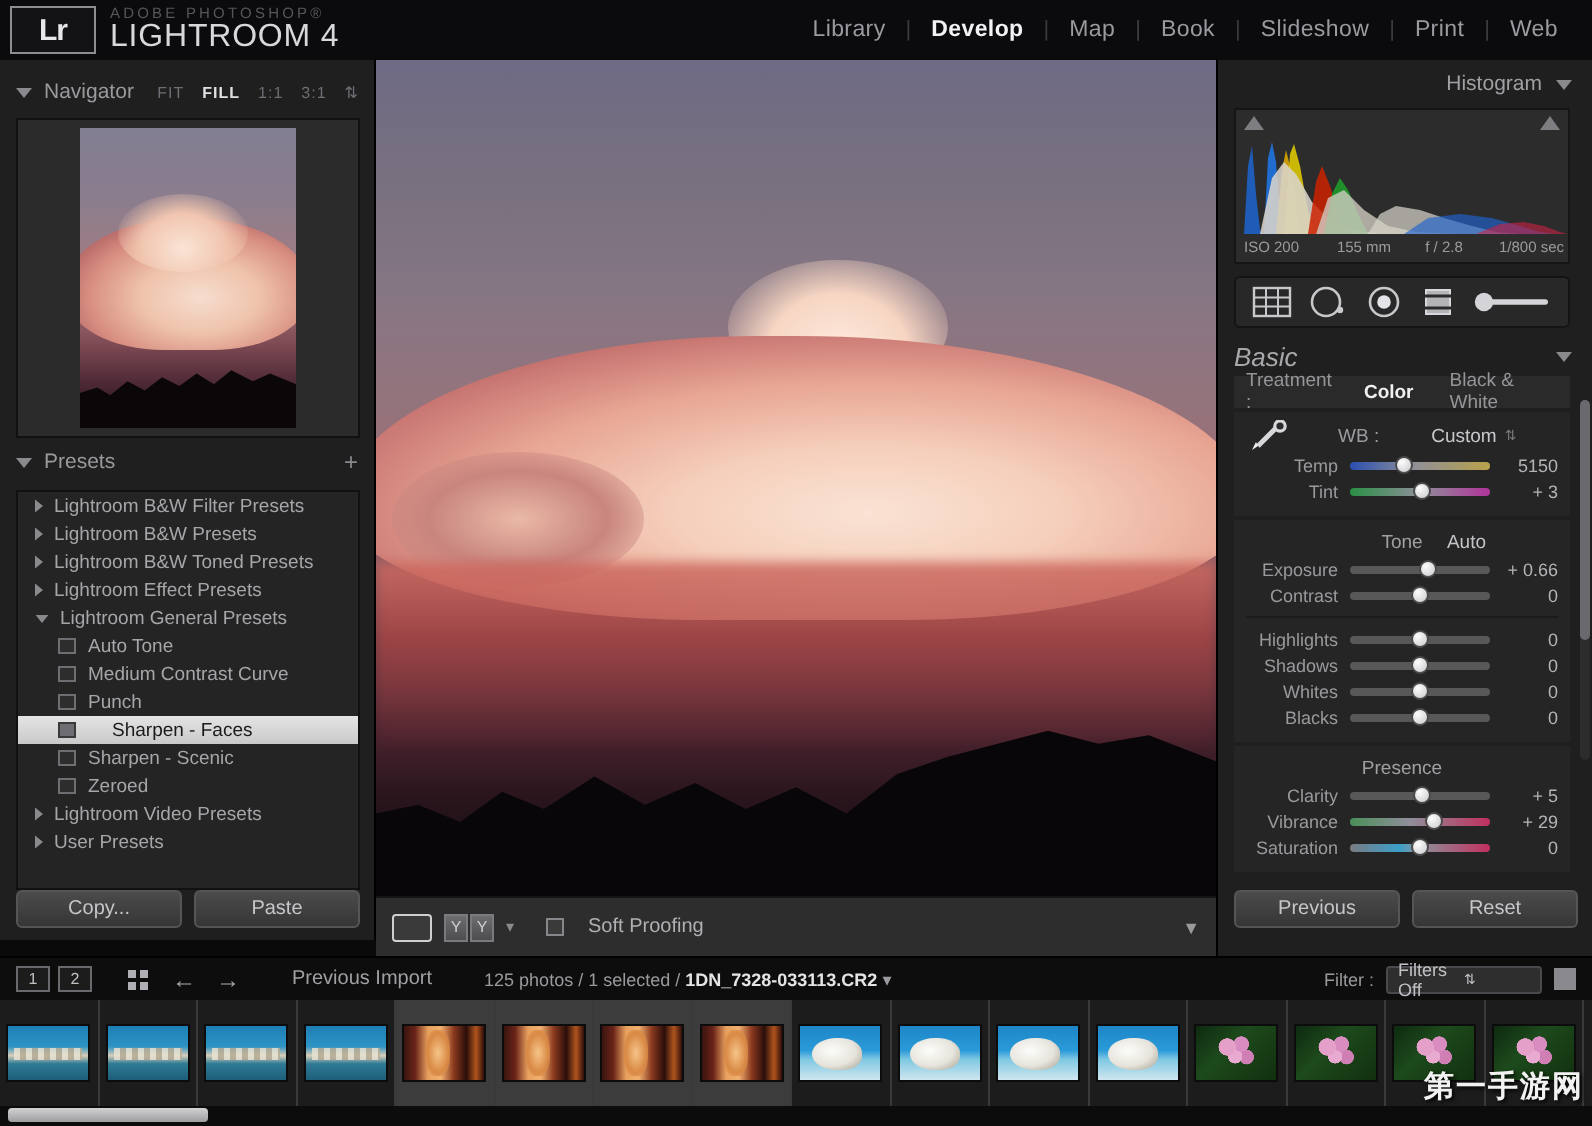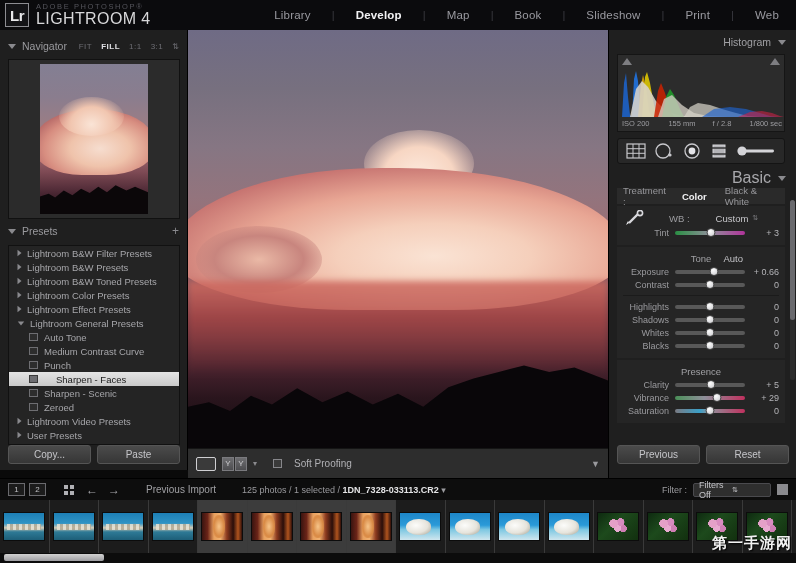--- a/index.html
+++ b/index.html
@@ -13,38 +13,38 @@
   .app { width: 796px; height: 563px; position: relative; background: #0a0a0a; }
 
   
   .topbar {
     position: absolute; left: 0; top: 0; width: 796px; height: 30px;
     background: #0b0b0d;
     display: flex; align-items: center;
   }
   .brand-wrap { display: flex; align-items: center; padding-left: 5px; }
   .lr-badge {
-    width: 24px; height: 24px; border: 1px solid #8d8d92;
+    width: 43px; height: 24px; border: 1px solid #8d8d92;
     background: #131316; color: #e8e8ea;
     font-size: 15px; font-weight: bold; letter-spacing: -0.5px;
     display: flex; align-items: center; justify-content: center;
     margin-right: 7px;
   }
   .brand-text { line-height: 1; }
   .brand-sub {
     font-size: 7.5px; color: #55555c; letter-spacing: 1.6px;
     font-weight: normal; display: block; margin-bottom: 1px;
   }
   .brand-main {
     font-size: 16px; color: #d8d8da; letter-spacing: 0.4px;
     display: block; font-weight: 300;
   }
   .modules {
     position: absolute; right: 8px; top: 0; height: 30px;
-    display: flex; align-items: center; gap: 12px;
+    display: flex; align-items: center; gap: 1px;
   }
   .module {
     font-size: 11.5px; color: #9a9aa0; padding: 0 9px;
     cursor: pointer; letter-spacing: 0.2px;
   }
   .module.active { color: #f2f2f4; font-weight: bold; }
   .module-sep { color: #3a3a40; font-size: 11px; }
 
   
   .left-panel {
@@ -232,22 +232,22 @@
 
   .tool-row {
     margin-top: 6px; width: 168px; height: 26px;
     background: #282828; border: 1px solid #141414; border-radius: 3px;
     display: flex; align-items: center; justify-content: space-around;
     padding: 0 4px;
   }
   .tool-ic { cursor: pointer; display: flex; align-items: center; }
 
   .basic-head {
-    margin-top: 7px; display: flex; align-items: center; justify-content: flex-end;
-    gap: 7px; font-size: 16px; color: #a8a8ac; height: 14px;
+    margin-top: 7px; display: flex; align-items: center; justify-content: space-between;
+    gap: 7px; font-size: 13px; color: #a8a8ac; height: 14px; font-style: italic;
   }
   .treatment-row {
     margin-top: 3px; width: 168px; height: 16px; background: #2a2a2a;
     display: flex; align-items: center; font-size: 9.5px; color: #96969a;
     padding: 0 6px;
   }
   .tr-label { margin-right: 16px; }
   .tr-opt { margin-right: 18px; cursor: pointer; }
   .tr-opt.on { color: #f0f0f2; font-weight: bold; }
 
@@ -444,24 +444,20 @@
           <span class="tri right"></span>
           <span>Lightroom B&amp;W Filter Presets</span>
         </div>
         <div class="preset-row">
           <span class="tri right"></span>
           <span>Lightroom B&amp;W Presets</span>
         </div>
         <div class="preset-row">
           <span class="tri right"></span>
           <span>Lightroom B&amp;W Toned Presets</span>
-        </div>
-        <div class="preset-row">
-          <span class="tri right"></span>
-          <span>Lightroom Color Presets</span>
         </div>
         <div class="preset-row">
           <span class="tri right"></span>
           <span>Lightroom Effect Presets</span>
         </div>
         <div class="preset-row">
           <span class="tri"></span>
           <span>Lightroom General Presets</span>
         </div>
         <div class="preset-row">
@@ -620,20 +616,27 @@
               <line x1="17" y1="2" x2="6" y2="13" stroke="#d8d8dc" stroke-width="2.4"></line>
               <circle cx="17" cy="3" r="2.6" fill="#2b2b2b" stroke="#d8d8dc" stroke-width="1.6"></circle>
               <path d="M6,13 L3,15 L5,11 Z" fill="#f0f0f2"></path>
             </svg>
           </span>
           <span class="wb-lbl">WB :</span>
           <span class="wb-val">Custom</span>
           <span class="wb-stepper">⇅</span>
         </div>
 
+        <div class="slider-row">
+          <span class="sl-name">Temp</span>
+          <span class="sl-track" style="background:linear-gradient(90deg,#2a4fb0,#8f8f9a 45%,#b8a24a);">
+            <span class="sl-knob" style="left:38%;"></span>
+          </span>
+          <span class="sl-val">5150</span>
+        </div>
 
         <div class="slider-row">
           <span class="sl-name">Tint</span>
           <span class="sl-track" style="background:linear-gradient(90deg,#2a8f44,#8f8f9a 50%,#b0339a);">
             <span class="sl-knob" style="left:52%;"></span>
           </span>
           <span class="sl-val">+ 3</span>
         </div>
       </div>
 

